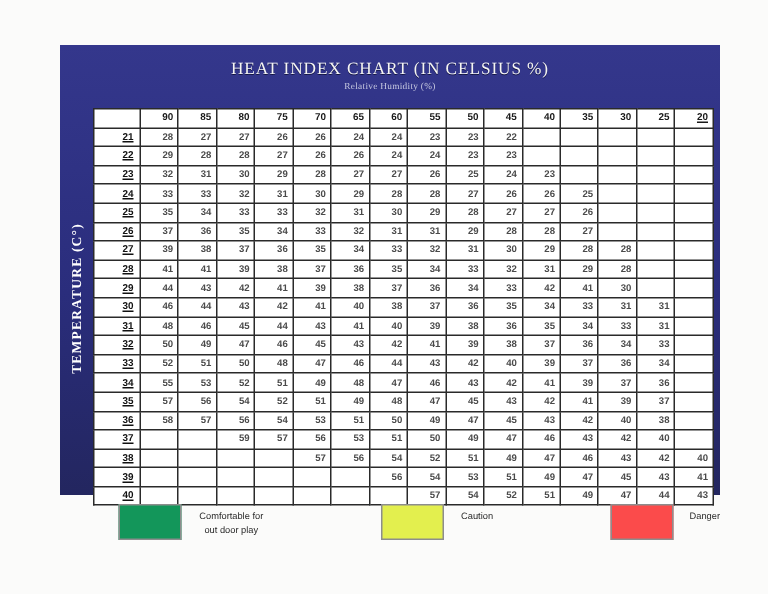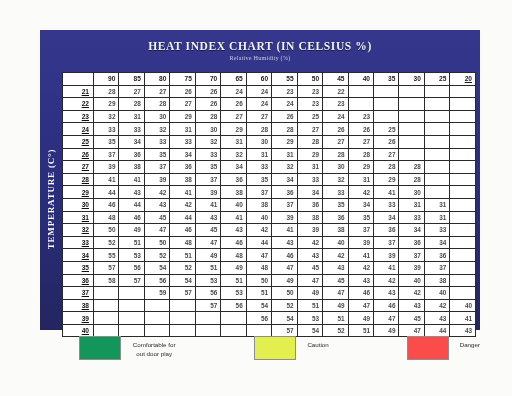--- a/index.html
+++ b/index.html
@@ -21,21 +21,21 @@
     position:absolute;inset:0;
     background:linear-gradient(180deg,#34378c 0%,#2a2d7c 55%,#23265f 100%);
   }
 
   
   .title-band{
     position:absolute;left:0;top:0;width:440px;height:40px;
     display:flex;flex-direction:column;align-items:center;justify-content:center;
   }
   .chart-title{
-    color:#f4f4f4;font-weight:bold;font-size:11.5px;letter-spacing:.6px;
+    color:#f4f4f4;font-weight:normal;font-size:11.5px;letter-spacing:.6px;
     font-family:"Liberation Serif", serif;
     text-shadow:0 1px 0 #14163f;
   }
   .chart-subtitle{
     color:#c9cbe2;font-size:6.2px;margin-top:2px;letter-spacing:.2px;
     font-family:"Liberation Serif", serif;
   }
 
   
   .vaxis{

